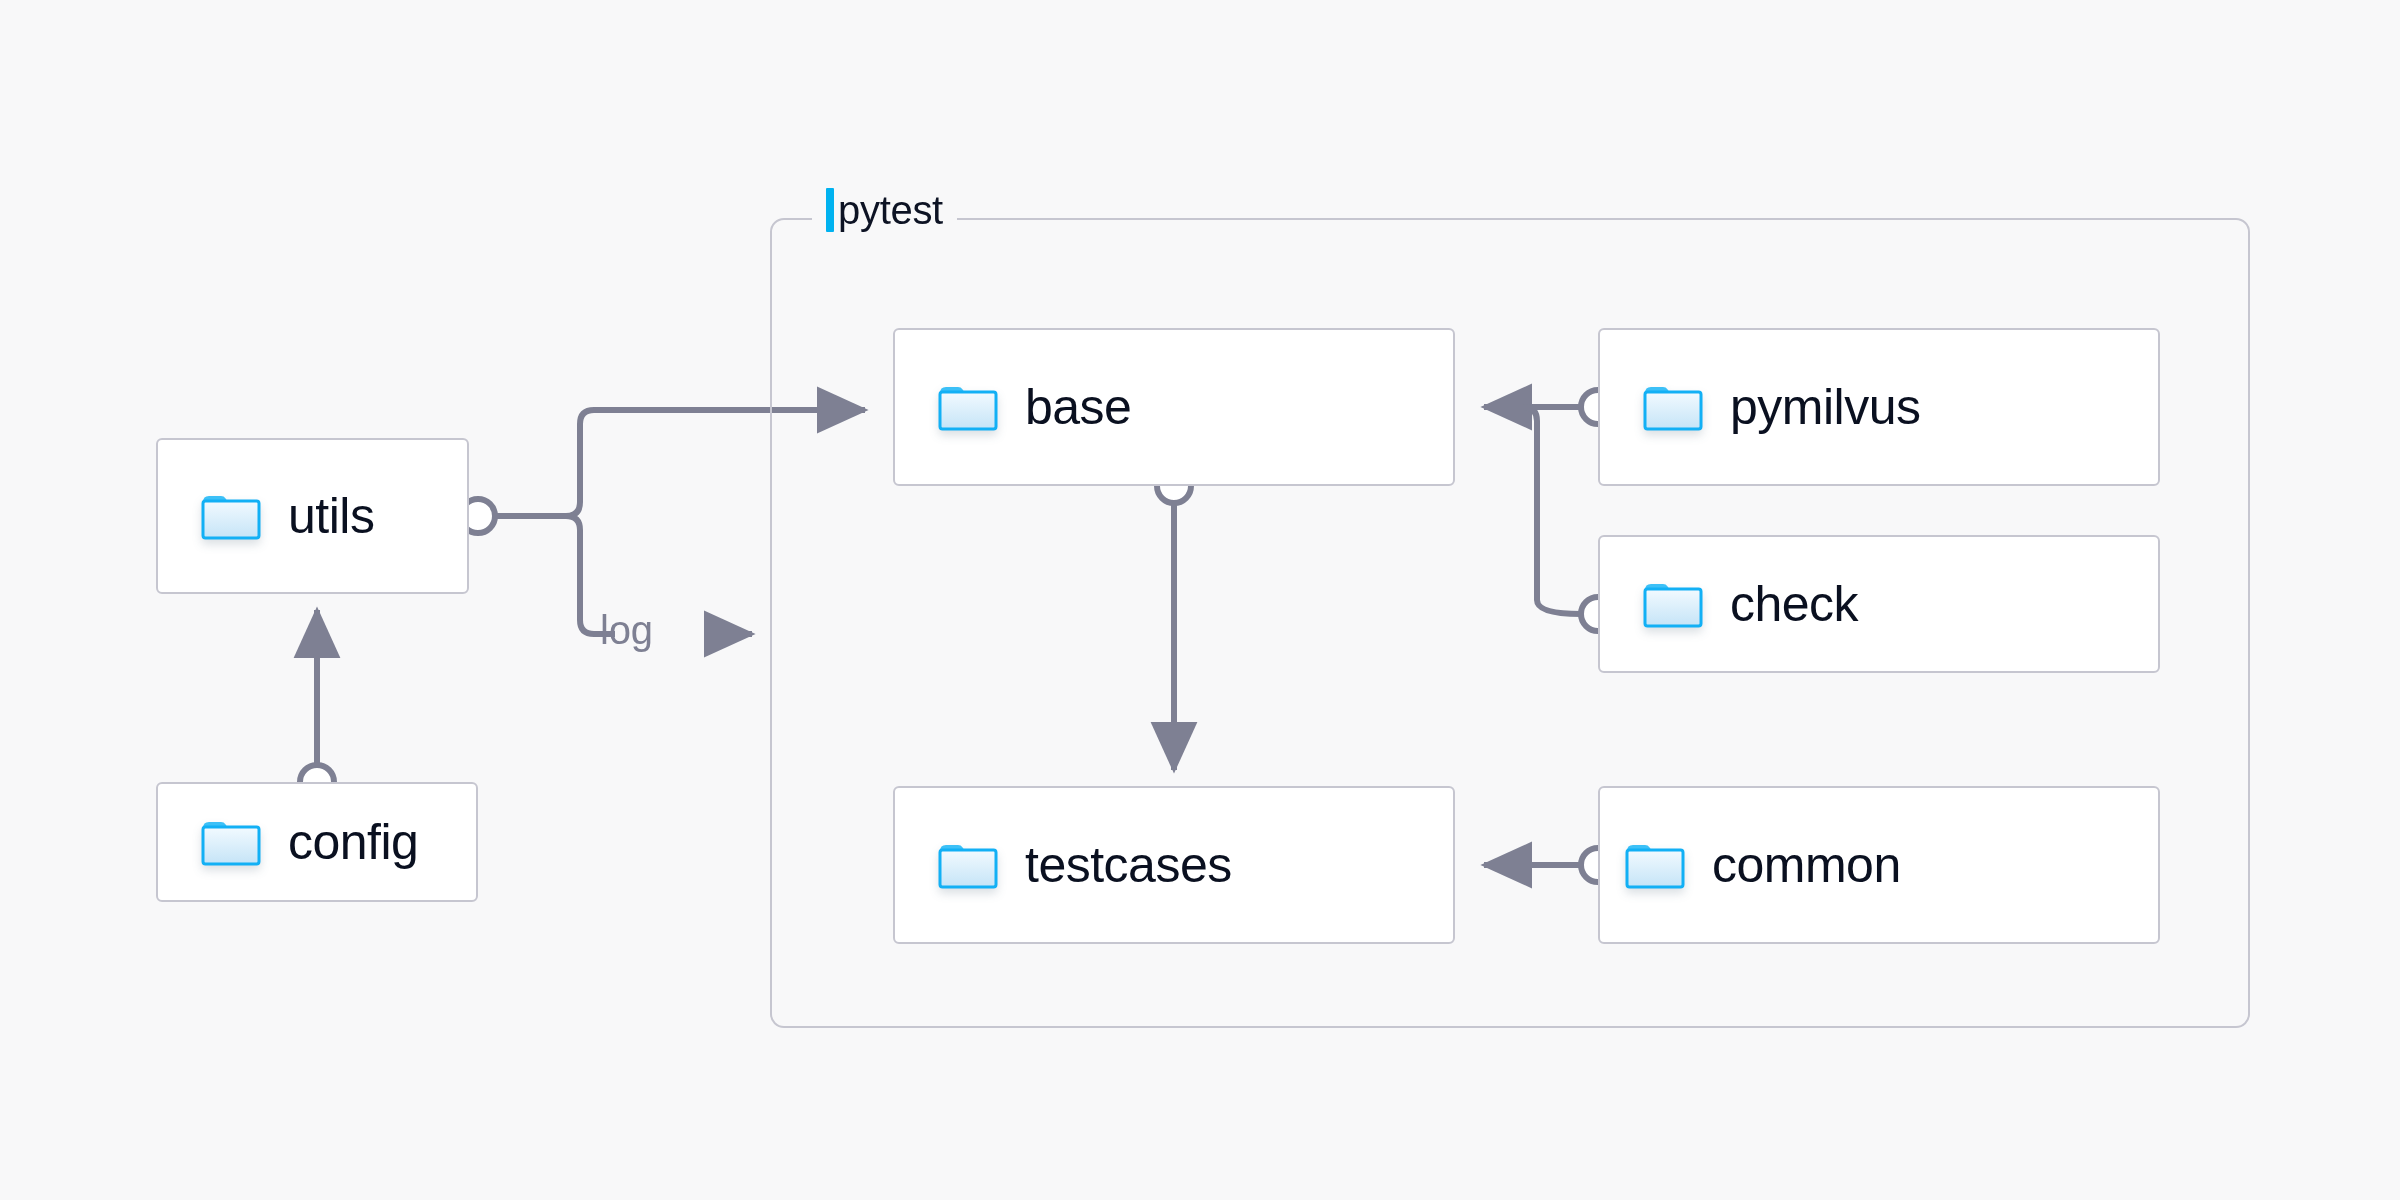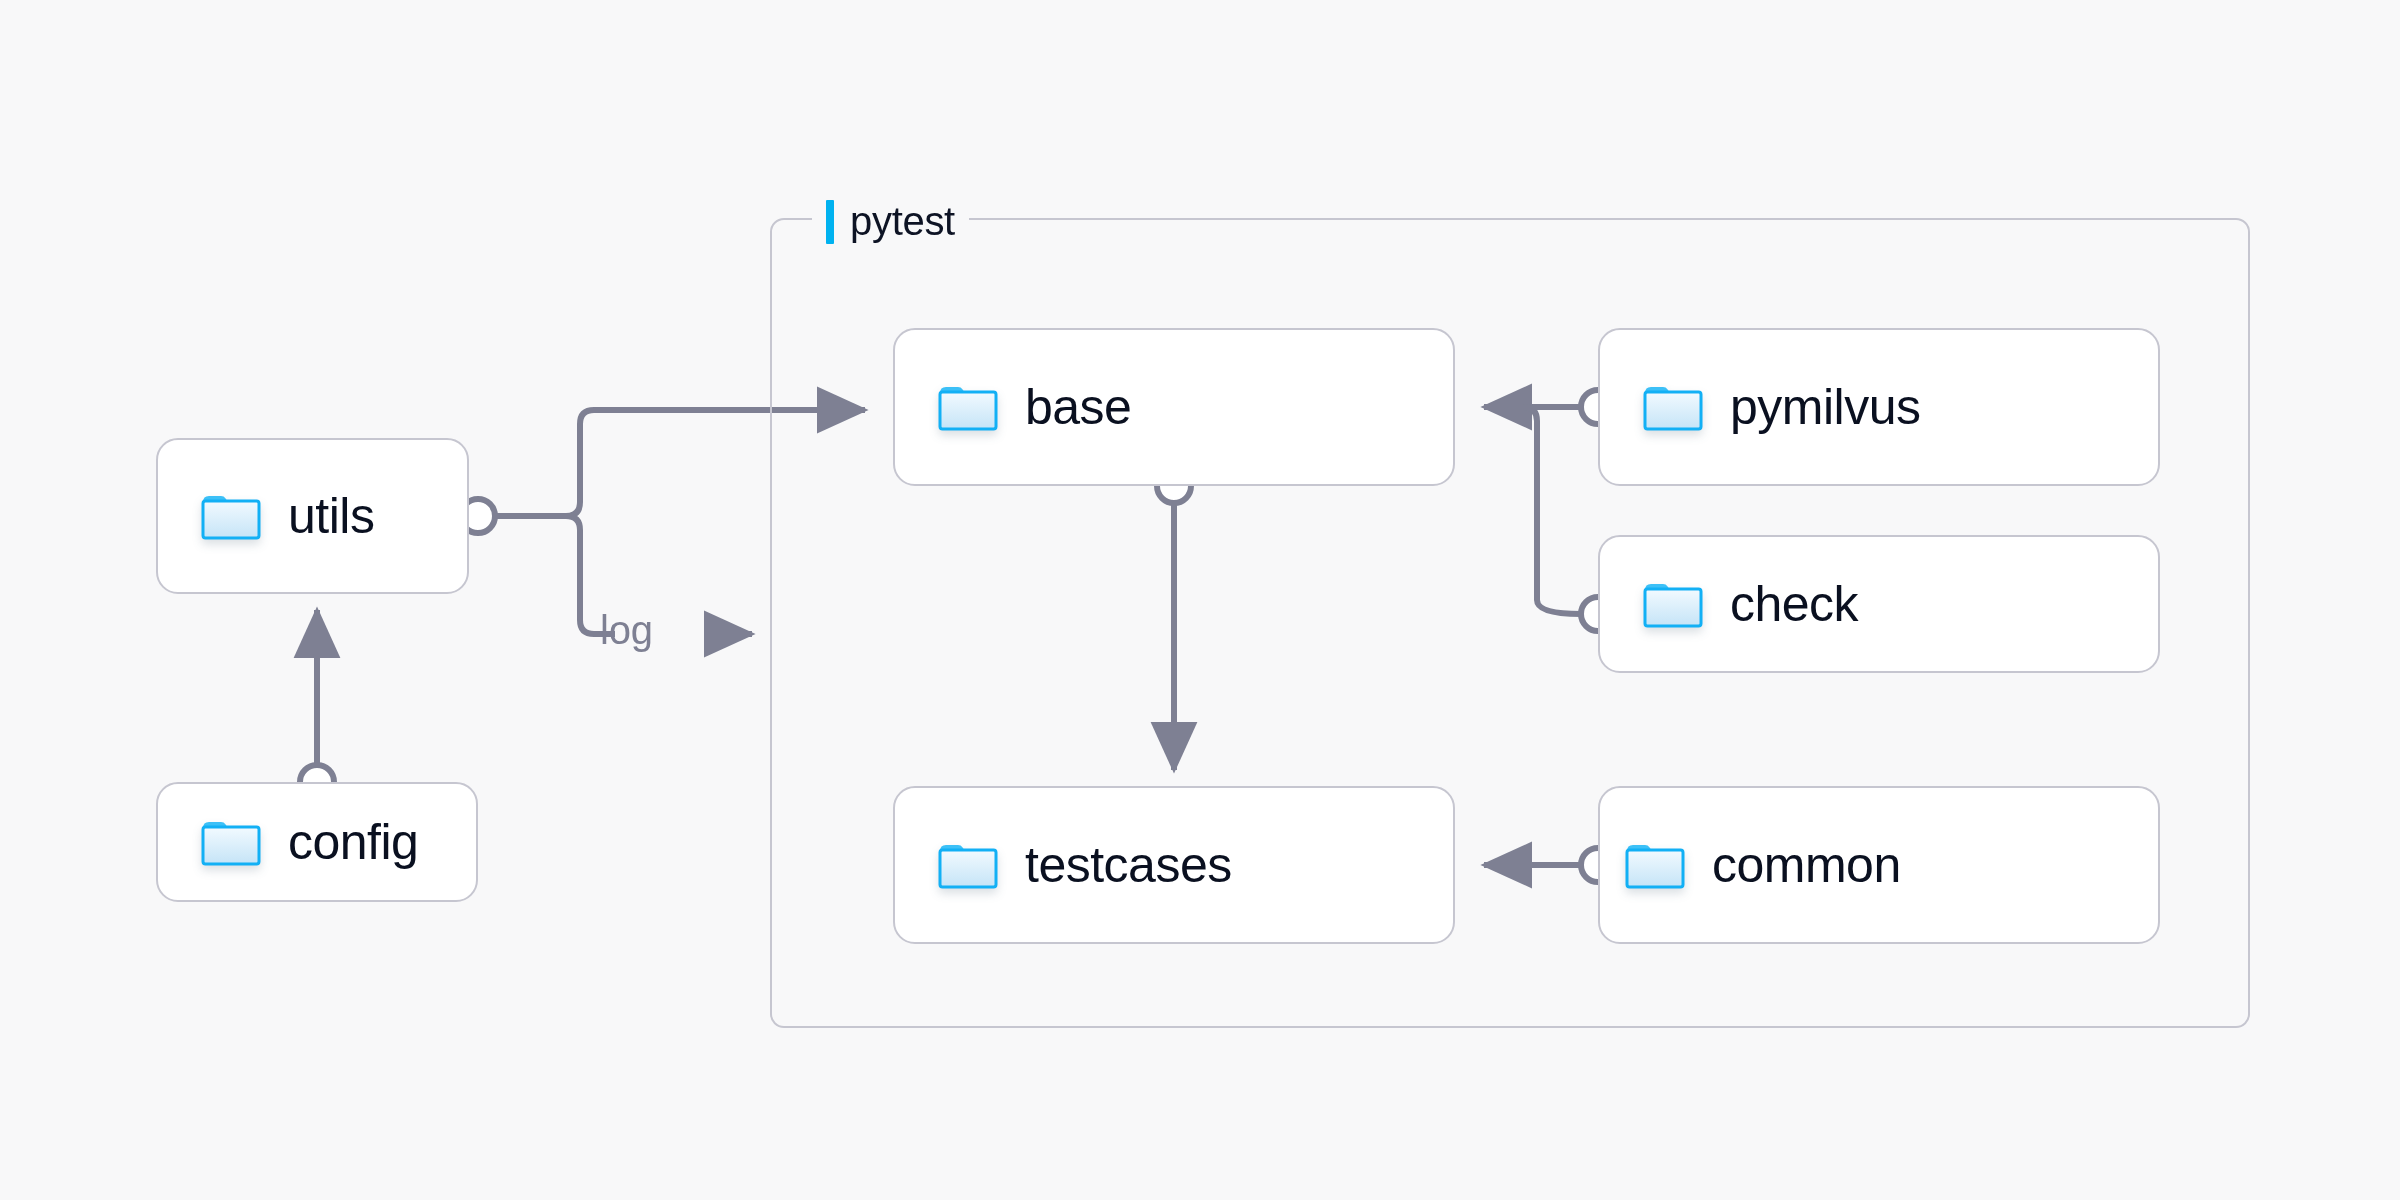--- a/index.html
+++ b/index.html
@@ -30,22 +30,22 @@
   .group-box {
     position: absolute;
     border: 2px solid #c6c6d0;
     border-radius: 14px;
     background: transparent;
     box-sizing: border-box;
   }
   .group-label {
     position: absolute;
     display: flex;
-    align-items: flex-end;
-    gap: 16px;
+    align-items: flex-start;
+    gap: 4px;
     background: #f8f8f9;
     padding: 0 14px;
     height: 56px;
   }
   .group-accent {
     width: 8px;
     height: 44px;
     background: #00b2f0;
     border-radius: 1px;
     flex: none;
@@ -56,21 +56,21 @@
     letter-spacing: -0.3px;
     white-space: nowrap;
   }
 
   
   .node {
     position: absolute;
     box-sizing: border-box;
     background: #ffffff;
     border: 2px solid #c6c6d0;
-    border-radius: 22px;
+    border-radius: 6px;
     display: flex;
     align-items: center;
     gap: 26px;
     padding-left: 42px;
   }
   .node-label {
     font-size: 50px;
     color: #0a1020;
     letter-spacing: -0.5px;
     white-space: nowrap;

